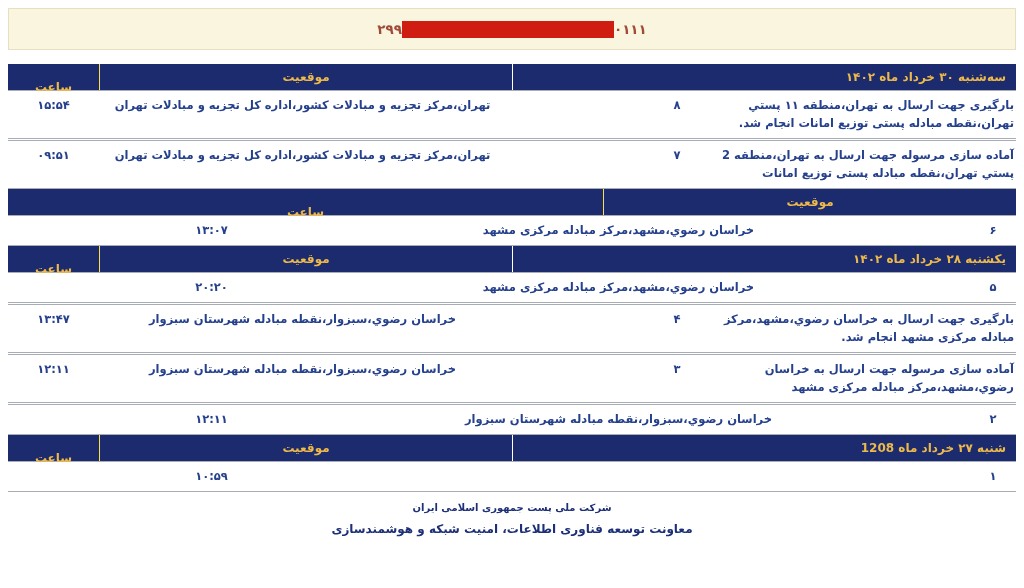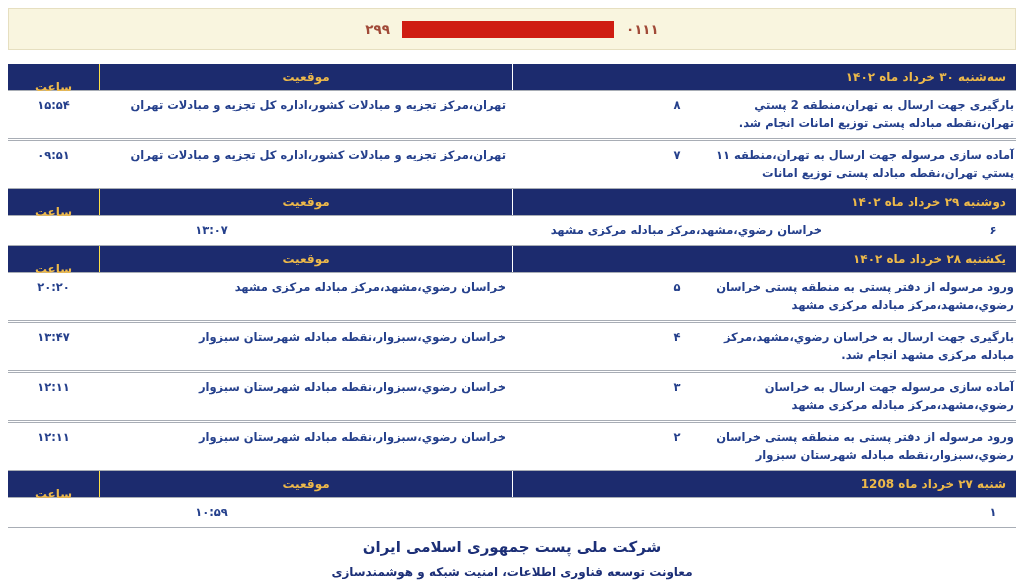--- a/index.html
+++ b/index.html
@@ -4,48 +4,48 @@
 <style>
   * { margin:0; padding:0; box-sizing:border-box; }
   html,body { width:1024px; height:588px; overflow:hidden; background:#ffffff;
     font-family:"DejaVu Sans", sans-serif; }
   .page { position:relative; width:1024px; height:588px; direction:rtl; }
 
   
   .banner { margin:8px; height:42px; background:#f9f5df; border:1px solid #e6dfc0;
     display:flex; align-items:center; justify-content:center; gap:4px;
     color:#a14a38; font-size:13.5px; font-weight:bold; }
-  .numgroup { display:inline-flex; direction:ltr; align-items:center; gap:12px; }
+  .numgroup { display:inline-flex; direction:ltr; align-items:center; gap:0; }
   .redact { display:inline-block; width:212px; height:17px; background:#cf1d12; }
 
   
   .track { margin:14px 8px 0 8px; }
   .date-bar { display:flex; flex-direction:row; background:#1c2b6e; height:26px;
     color:#edb94a; font-size:12px; font-weight:bold; align-items:stretch; }
   .date-bar .c-date { flex:0 0 504px; display:flex; align-items:center;
     justify-content:flex-start; padding:0 10px; border-left:1px solid #ffffff; }
   .date-bar .c-loc { flex:0 0 413px; display:flex; align-items:center;
     justify-content:center; border-left:1px solid #fde047; }
   .date-bar .c-time { flex:1; display:flex; align-items:center; justify-content:center;margin-top:20px; }
 
   .row { display:flex; flex-direction:row; align-items:flex-start;
     border-top:1px solid #a8adb5; border-bottom:1px solid #a8adb5;
     background:#ffffff; padding:5px 0 6px 0; color:#25408c;
     font-size:11.5px; font-weight:bold; line-height:18px; }
   .row + .row { margin-top:1px; }
   .r-desc { flex:0 0 316px; text-align:right; padding-right:2px; }
   .r-num  { flex:0 0 46px; text-align:center; }
   .r-fill { flex:0 0 142px; }
-  .r-loc  { flex:0 0 413px; text-align:right; padding-right:6px; }
+  .r-loc  { flex:0 0 413px; text-align:center; padding-right:6px; }
   .r-time { flex:1; text-align:center; direction:ltr; }
   .details-link { color:#eda41f; cursor:pointer; }
 
   
   .footer { text-align:center; color:#1c2f77; margin-top:10px; }
-  .f-company { font-size:15px; font-weight:bold; }
+  .f-company { font-size:10px; font-weight:bold; }
   .f-dept { font-size:12px; font-weight:bold; margin-top:9px; }
 </style>
 </head>
 <body>
 
 <div class="page">
 
   <div class="banner">
     <span class="numgroup">
       <span>۲۹۹</span>
@@ -55,74 +55,71 @@
   </div>
 
   <div class="track">
 
     <div class="date-bar">
       <div class="c-date">سه‌شنبه ۳۰ خرداد ماه ۱۴۰۲</div>
       <div class="c-loc">موقعیت</div>
       <div class="c-time">ساعت</div>
     </div>
     <div class="row">
-      <div class="r-desc">بارگیری جهت ارسال به تهران،منطقه 2 پستي تهران،نقطه مبادله پستی توزیع امانات انجام شد.</div>
+      <div class="r-desc">بارگیری جهت ارسال به تهران،منطقه ۱۱ پستي تهران،نقطه مبادله پستی توزیع امانات انجام شد.</div>
       <div class="r-num">۸</div>
       <div class="r-fill"></div>
       <div class="r-loc">تهران،مرکز تجزیه و مبادلات کشور،اداره کل تجزیه و مبادلات تهران</div>
       <div class="r-time">۱۵:۵۴</div>
     </div>
     <div class="row">
-      <div class="r-desc">آماده سازی مرسوله جهت ارسال به تهران،منطقه ۱۱ پستي تهران،نقطه مبادله پستی توزیع امانات</div>
+      <div class="r-desc">آماده سازی مرسوله جهت ارسال به تهران،منطقه 2 پستي تهران،نقطه مبادله پستی توزیع امانات</div>
       <div class="r-num">۷</div>
       <div class="r-fill"></div>
       <div class="r-loc">تهران،مرکز تجزیه و مبادلات کشور،اداره کل تجزیه و مبادلات تهران</div>
       <div class="r-time">۰۹:۵۱</div>
     </div>
 
     <div class="date-bar">
-      <div class="c-date">دوشنبه ۲۹ خرداد ماه ۱۴۰۲</div>
       <div class="c-loc">موقعیت</div>
       <div class="c-time">ساعت</div>
     </div>
     <div class="row">
       <div class="r-num">۶</div>
       <div class="r-fill"></div>
       <div class="r-loc">خراسان رضوي،مشهد،مرکز مبادله مرکزی مشهد</div>
       <div class="r-time">۱۳:۰۷</div>
     </div>
 
     <div class="date-bar">
       <div class="c-date">یکشنبه ۲۸ خرداد ماه ۱۴۰۲</div>
       <div class="c-loc">موقعیت</div>
       <div class="c-time">ساعت</div>
     </div>
     <div class="row">
-      <div class="r-desc">ورود مرسوله از دفتر پستی به منطقه پستی خراسان رضوي،مشهد،مرکز مبادله مرکزی مشهد</div>
       <div class="r-num">۵</div>
       <div class="r-fill"></div>
       <div class="r-loc">خراسان رضوي،مشهد،مرکز مبادله مرکزی مشهد</div>
       <div class="r-time">۲۰:۲۰</div>
     </div>
     <div class="row">
       <div class="r-desc">بارگیری جهت ارسال به خراسان رضوي،مشهد،مرکز مبادله مرکزی مشهد انجام شد.</div>
       <div class="r-num">۴</div>
       <div class="r-fill"></div>
       <div class="r-loc">خراسان رضوي،سبزوار،نقطه مبادله شهرستان سبزوار</div>
       <div class="r-time">۱۳:۴۷</div>
     </div>
     <div class="row">
       <div class="r-desc">آماده سازی مرسوله جهت ارسال به خراسان رضوي،مشهد،مرکز مبادله مرکزی مشهد</div>
       <div class="r-num">۳</div>
       <div class="r-fill"></div>
       <div class="r-loc">خراسان رضوي،سبزوار،نقطه مبادله شهرستان سبزوار</div>
       <div class="r-time">۱۲:۱۱</div>
     </div>
     <div class="row">
-      <div class="r-desc">ورود مرسوله از دفتر پستی به منطقه پستی خراسان رضوي،سبزوار،نقطه مبادله شهرستان سبزوار</div>
       <div class="r-num">۲</div>
       <div class="r-fill"></div>
       <div class="r-loc">خراسان رضوي،سبزوار،نقطه مبادله شهرستان سبزوار</div>
       <div class="r-time">۱۲:۱۱</div>
     </div>
 
     <div class="date-bar">
       <div class="c-date">شنبه ۲۷ خرداد ماه 1208</div>
       <div class="c-loc">موقعیت</div>
       <div class="c-time">ساعت</div>

